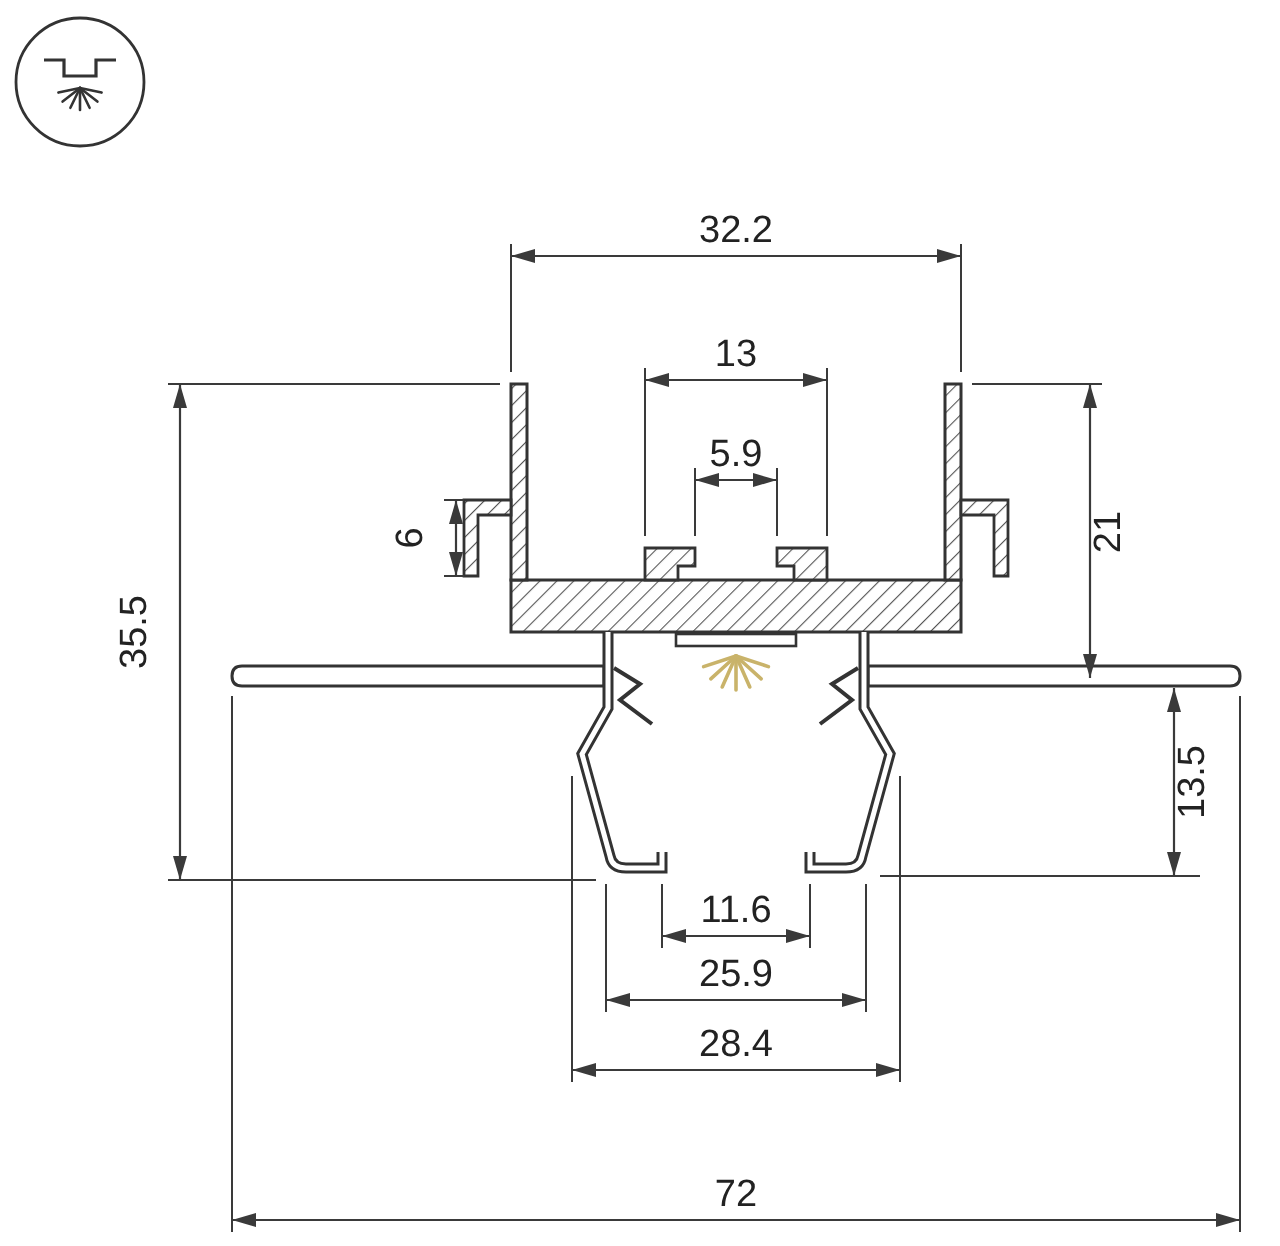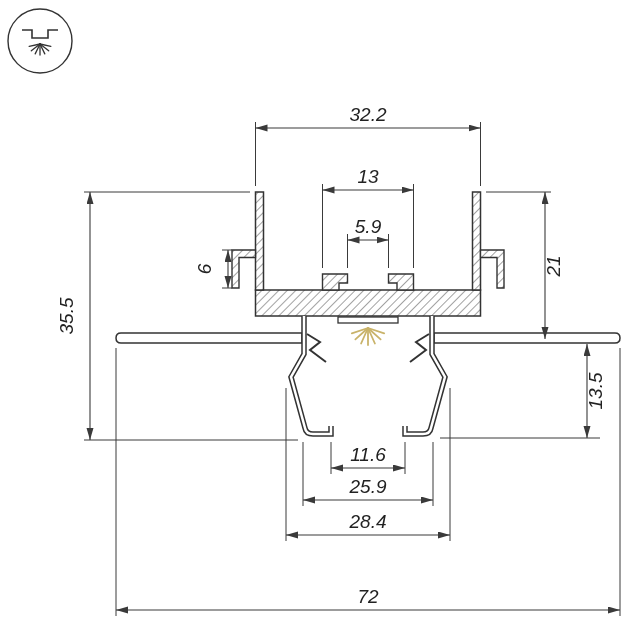--- a/index.html
+++ b/index.html
@@ -1,16 +1,16 @@
 <!DOCTYPE html>
 <html><head>
 <meta charset="utf-8">
 <style>
   html,body{margin:0;padding:0;background:#ffffff;}
-  .stage{position:relative;width:640px;height:623px;background:#fff;overflow:hidden;font-style:italic;}
+  .stage{position:relative;width:640px;height:623px;background:#fff;overflow:hidden;}
   svg{display:block;}
   text.dimtxt{
     font-family:"Liberation Sans", sans-serif;
     font-size:19px;
     fill:#222222;
   }
   .ext{stroke:#3a3a3a;stroke-width:1;}
   .dim{stroke:#3a3a3a;stroke-width:1.1;}
   .outline{stroke:#333333;stroke-width:1.5;fill:#ffffff;}
   .thin{stroke:#333333;fill:none;}

